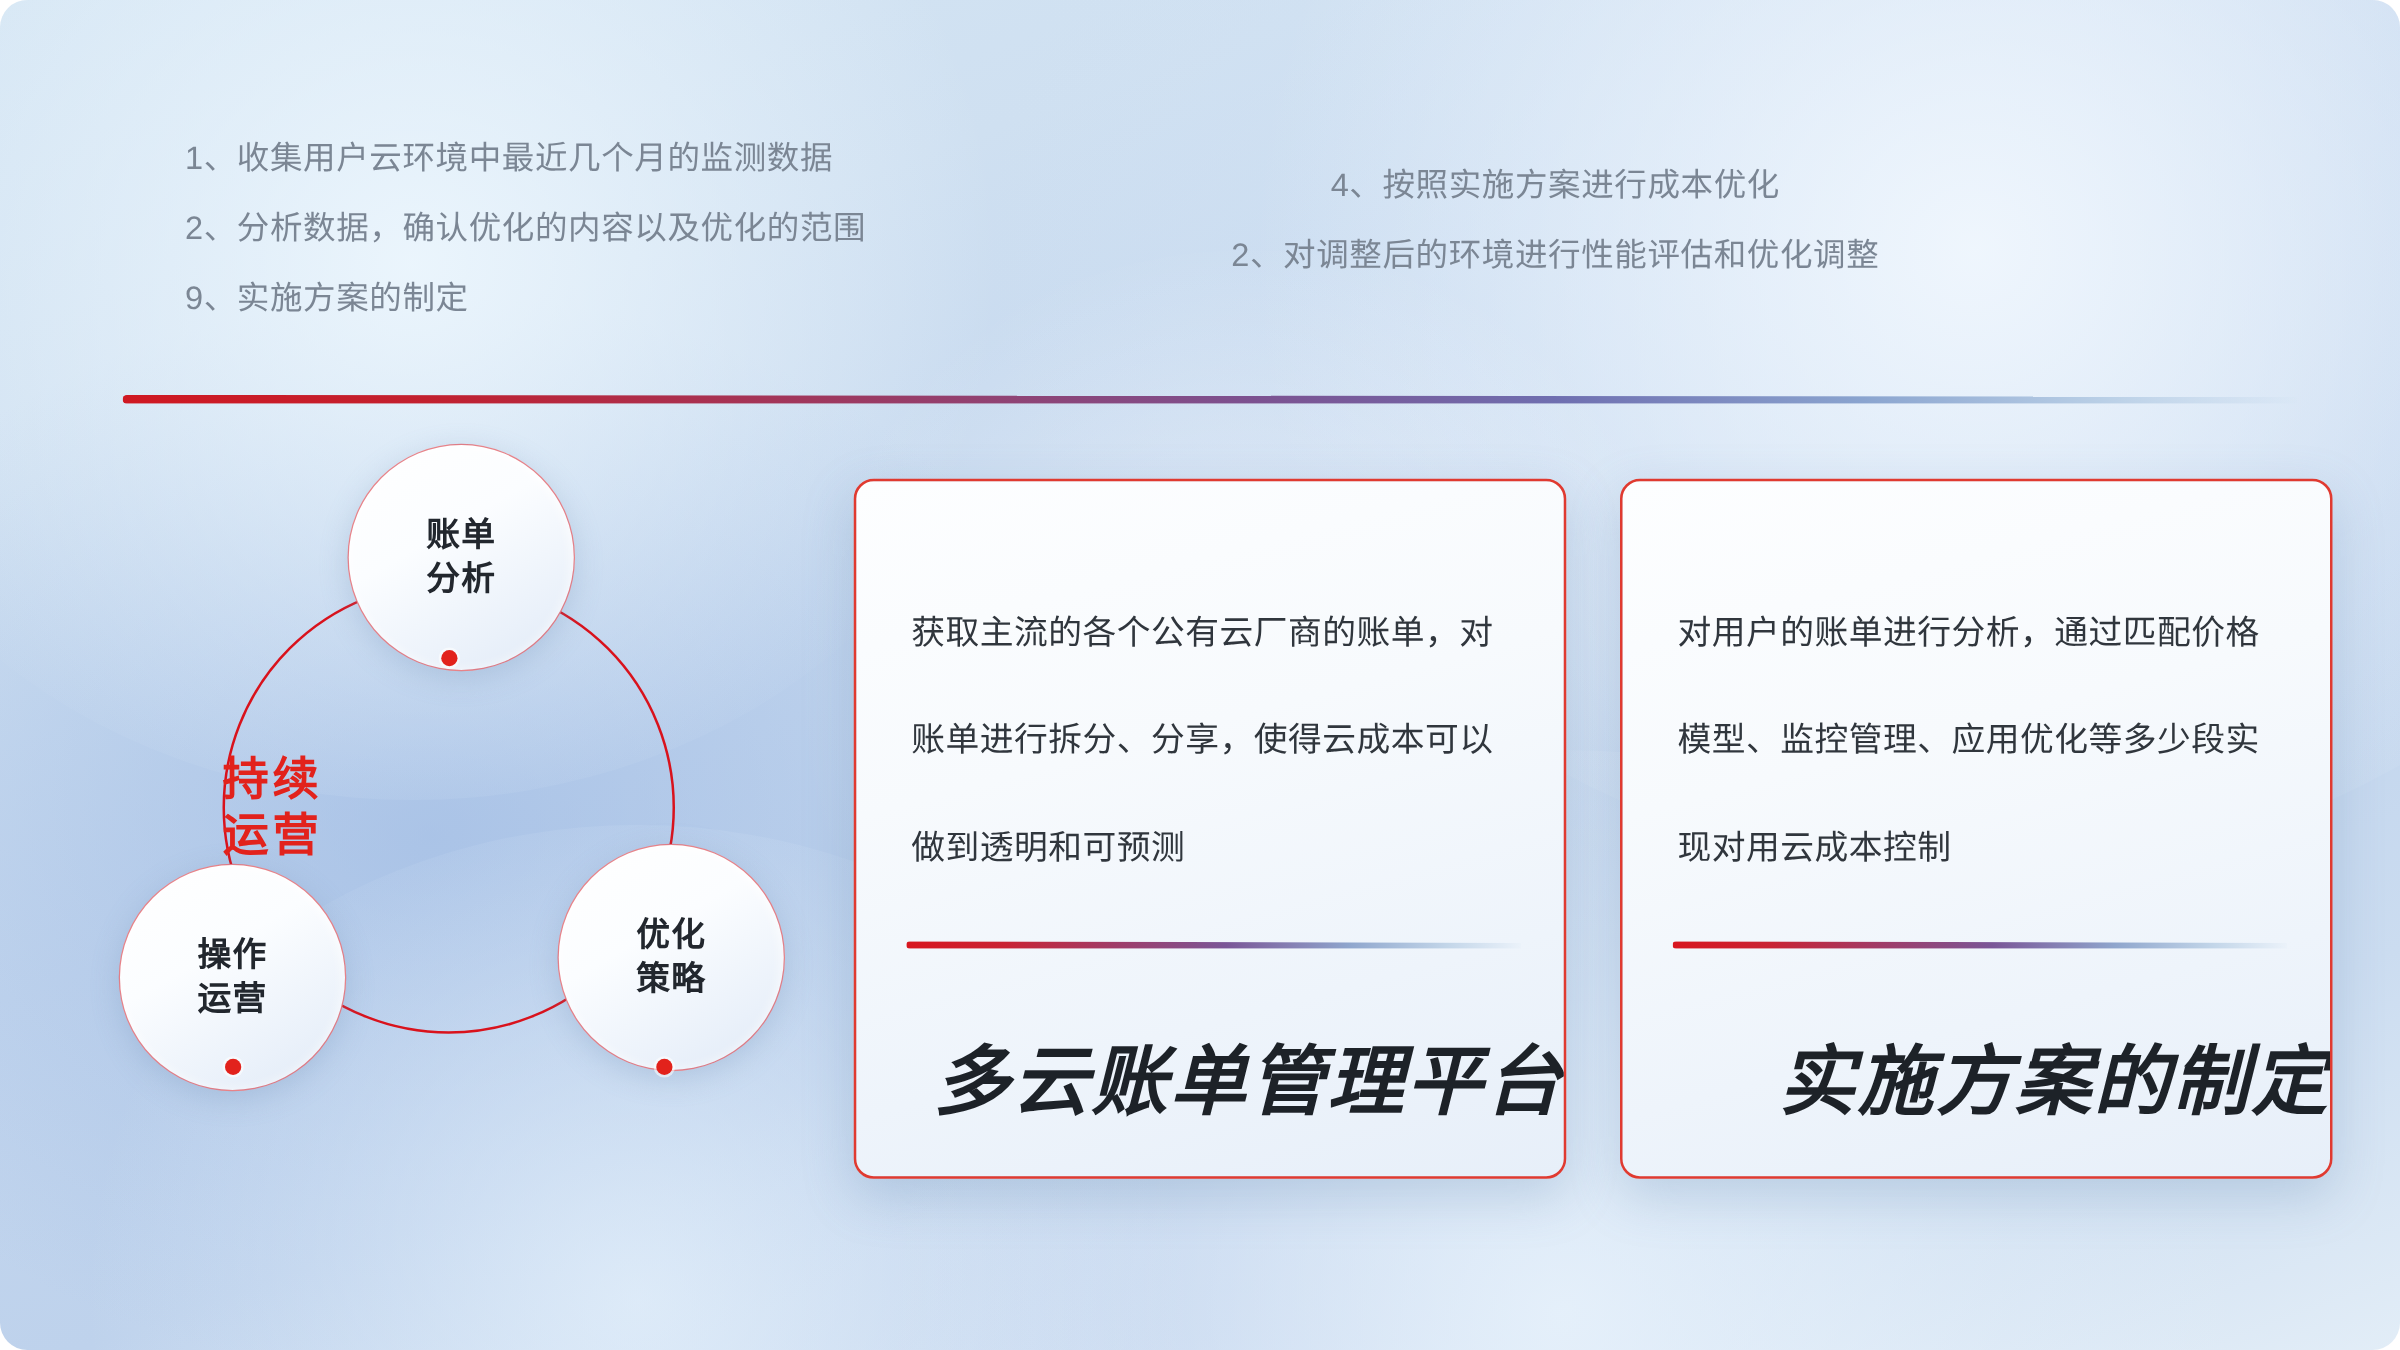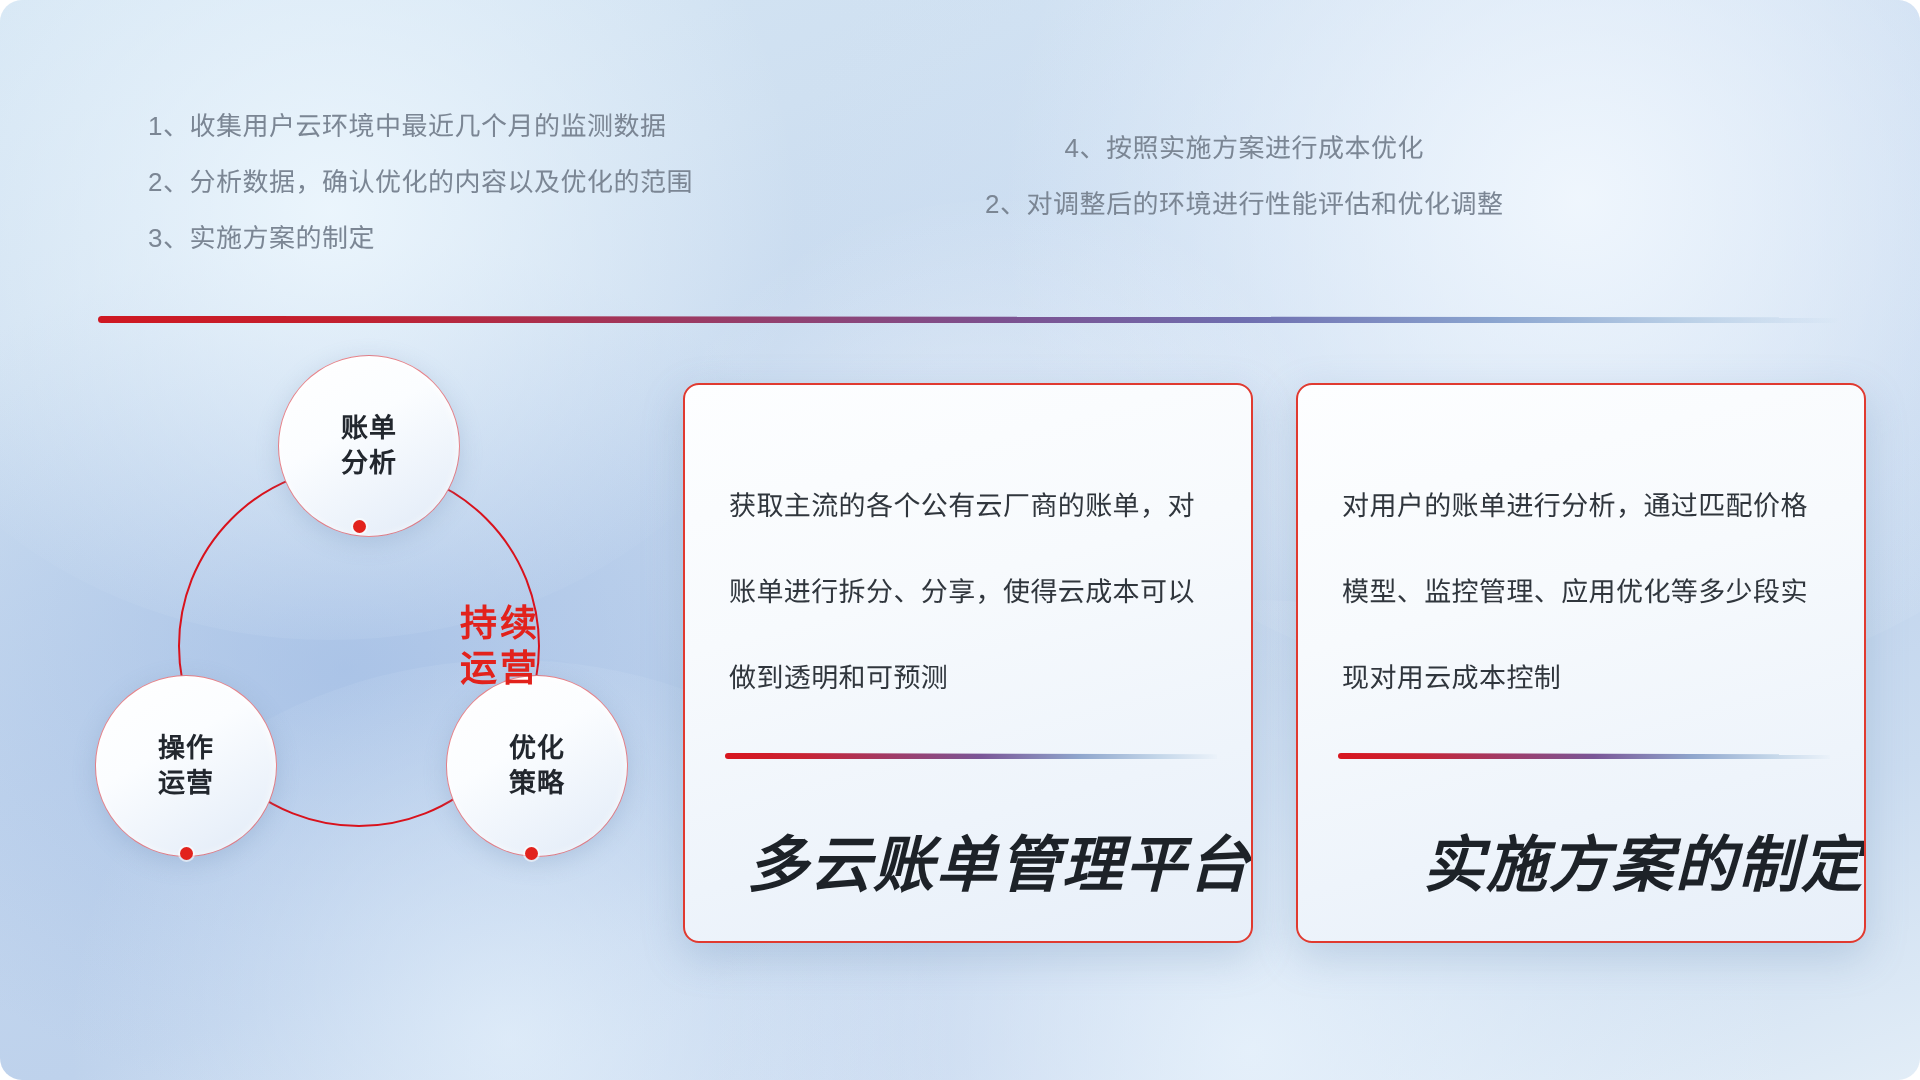--- a/index.html
+++ b/index.html
@@ -117,37 +117,37 @@
     border: 1.6px solid rgba(214,30,40,0.55);
     box-shadow: 0 6px 22px rgba(120,150,185,0.30), inset 0 2px 10px rgba(255,255,255,0.9);
     color: #22272e;
     font-size: 27px;
     font-weight: 700;
     line-height: 1.28;
     letter-spacing: 1px;
     z-index: 3;
   }
   .circle-top   { left: 183px; top: 0px;   width: 182px; height: 182px; }
-  .circle-bl    { left: 0px;   top: 320px; width: 182px; height: 182px; text-align: right; }
+  .circle-bl    { left: 0px;   top: 336px; width: 182px; height: 182px; text-align: right; }
   .circle-br    { left: 351px; top: 320px; width: 182px; height: 182px; }
 
   .circle-center {
     left: 83px; top: 110px;
     width: 362px; height: 362px;
     border: 2.6px solid #d9121c;
     background: transparent;
     z-index: 2;
   }
   .center-label {
     position: absolute;
     left: 83px; top: 110px;
     width: 362px; height: 362px;
     display: flex;
     align-items: center;
-    justify-content: flex-end;
+    justify-content: flex-start;
     text-align: center;
     color: #e2221c;
     font-size: 37px;
     font-weight: 800;
     line-height: 1.22;
     letter-spacing: 3px;
     z-index: 4;
     pointer-events: none;
   }
   .node-dot {
@@ -225,21 +225,21 @@
   <div class="bloom bloom-a"></div>
   <div class="bloom bloom-b"></div>
   <div class="bloom bloom-c"></div>
   <div class="bloom bloom-d"></div>
   <div class="bloom bloom-e"></div>
 
   <div class="lists">
     <div class="list-col list-col-left">
       <span class="list-item">1、收集用户云环境中最近几个月的监测数据</span>
       <span class="list-item">2、分析数据，确认优化的内容以及优化的范围</span>
-      <span class="list-item">3、实施方案的制定</span>
+      <span class="list-item">9、实施方案的制定</span>
     </div>
     <div class="list-col list-col-right">
       <span class="list-item">4、按照实施方案进行成本优化</span>
       <span class="list-item">2、对调整后的环境进行性能评估和优化调整</span>
     </div>
   </div>
 
   <div class="main-rule"></div>
 
   <div class="venn">

